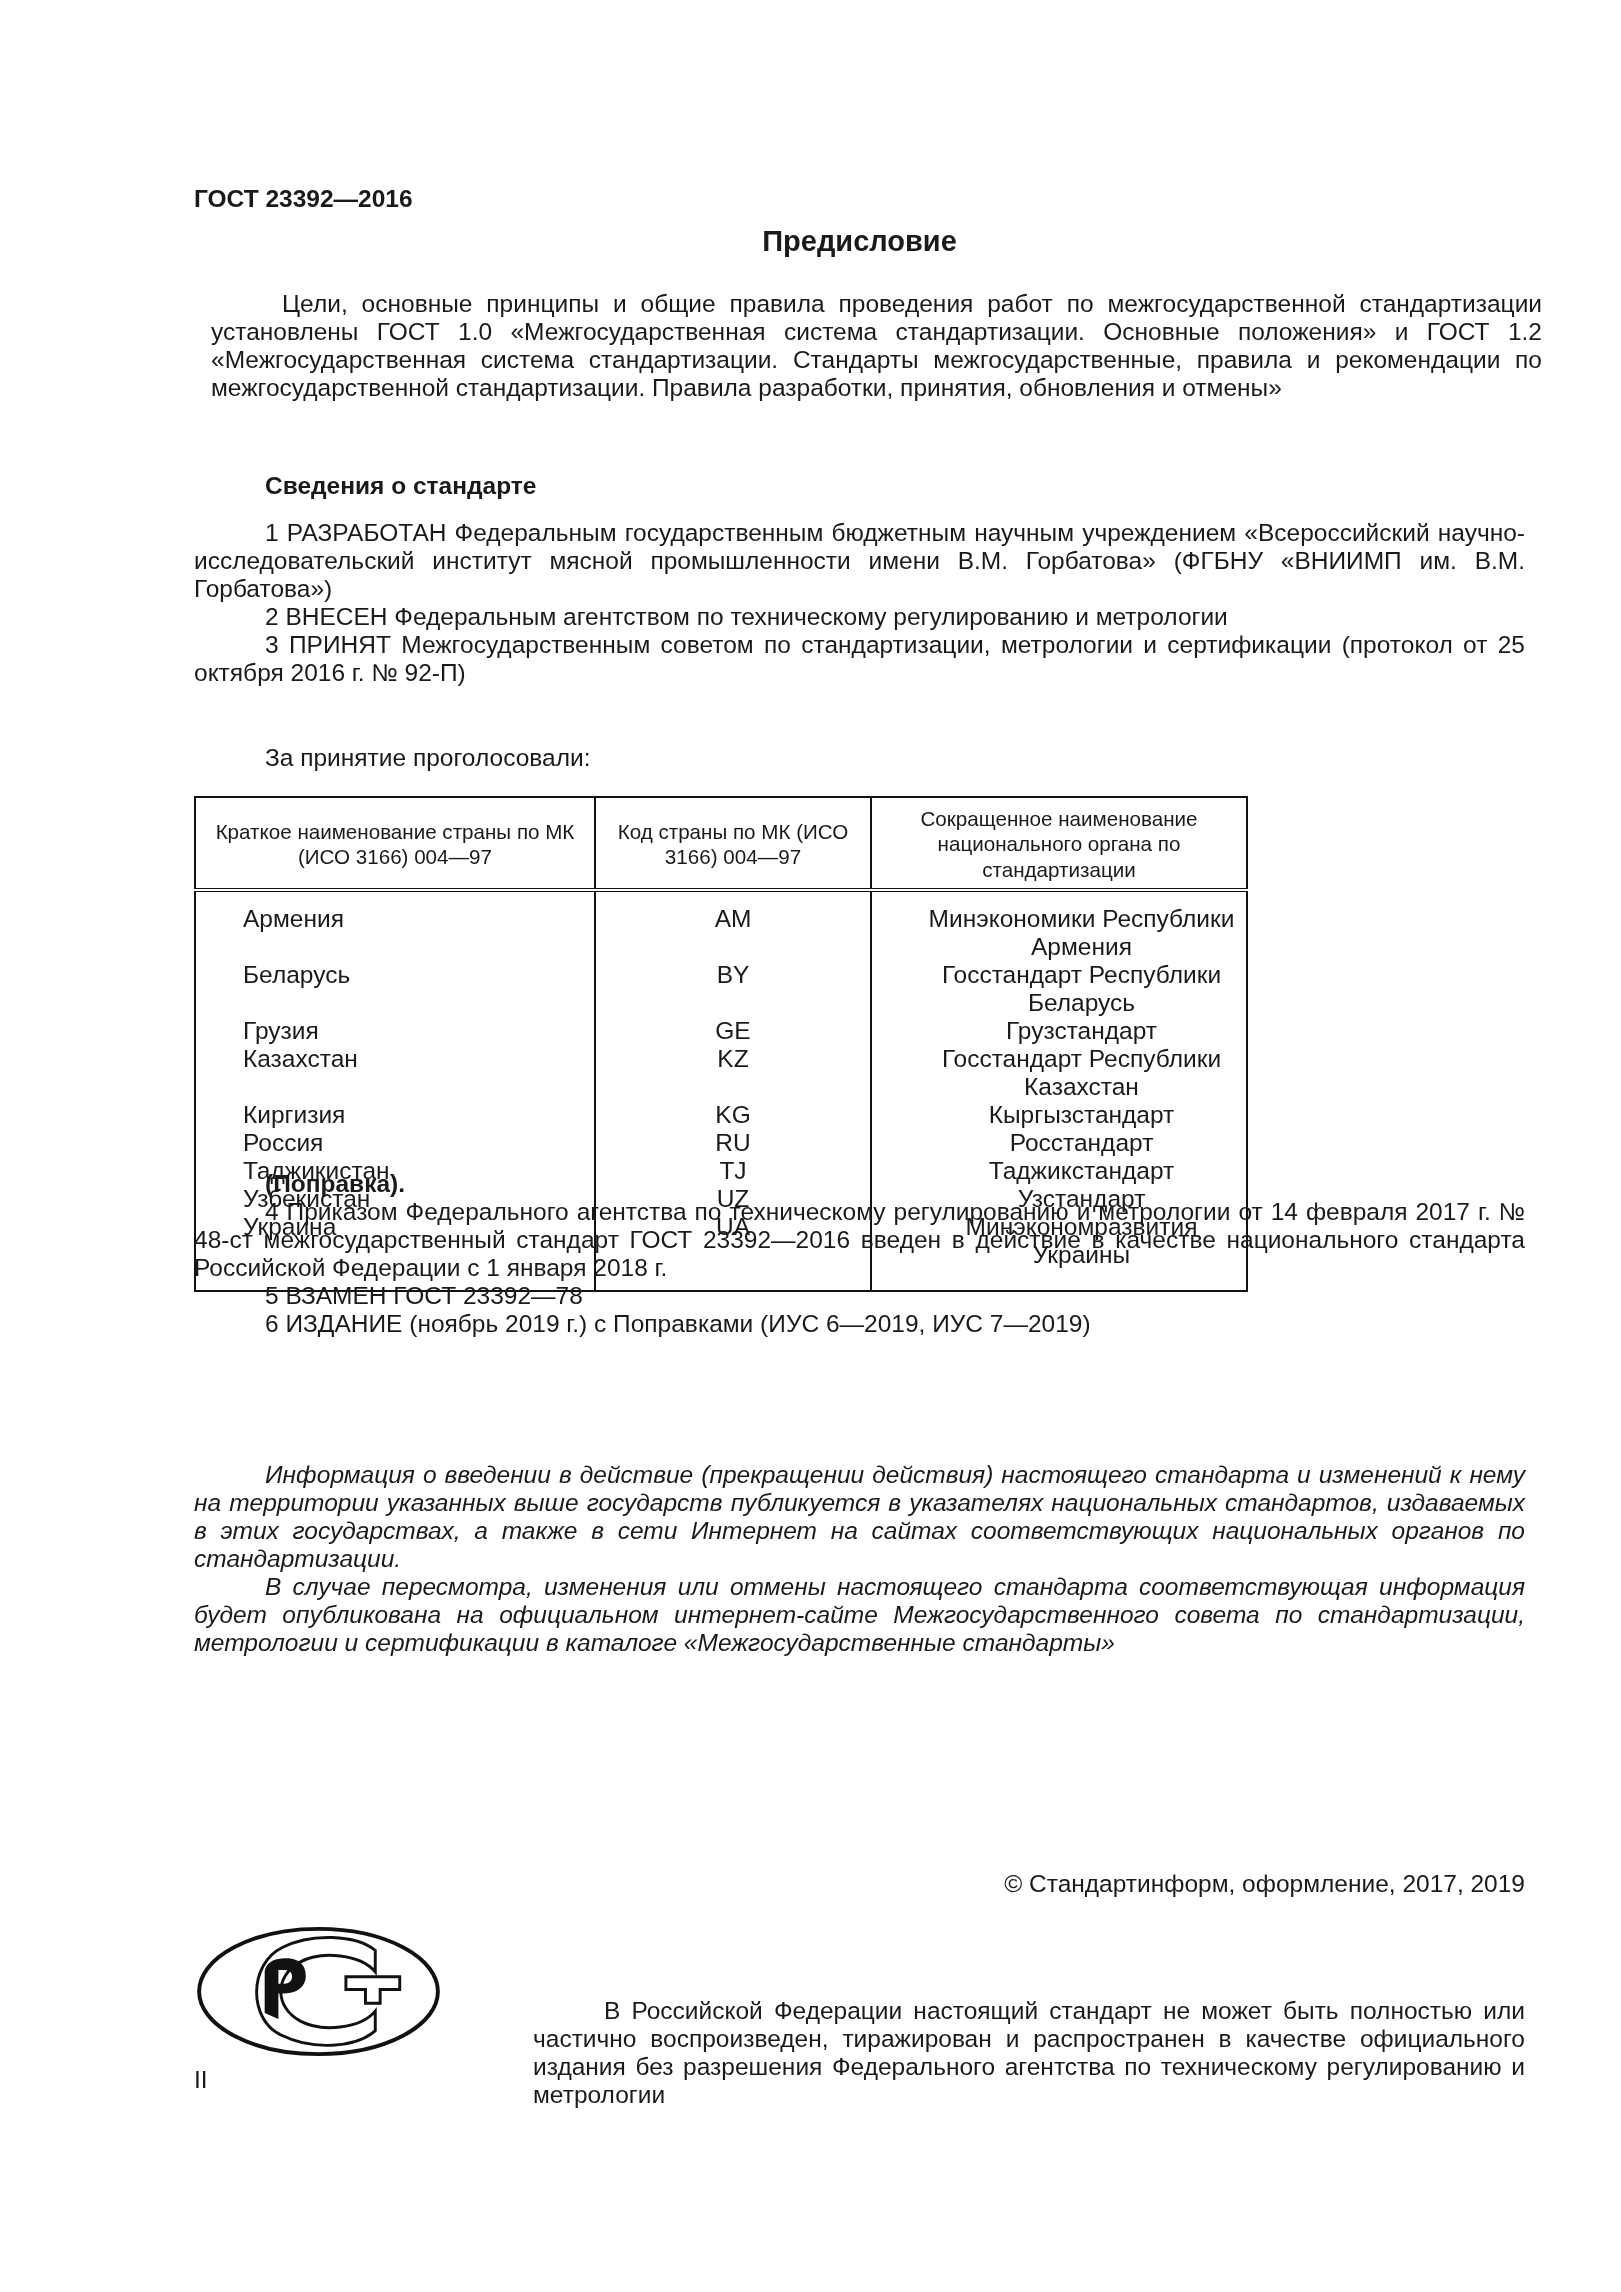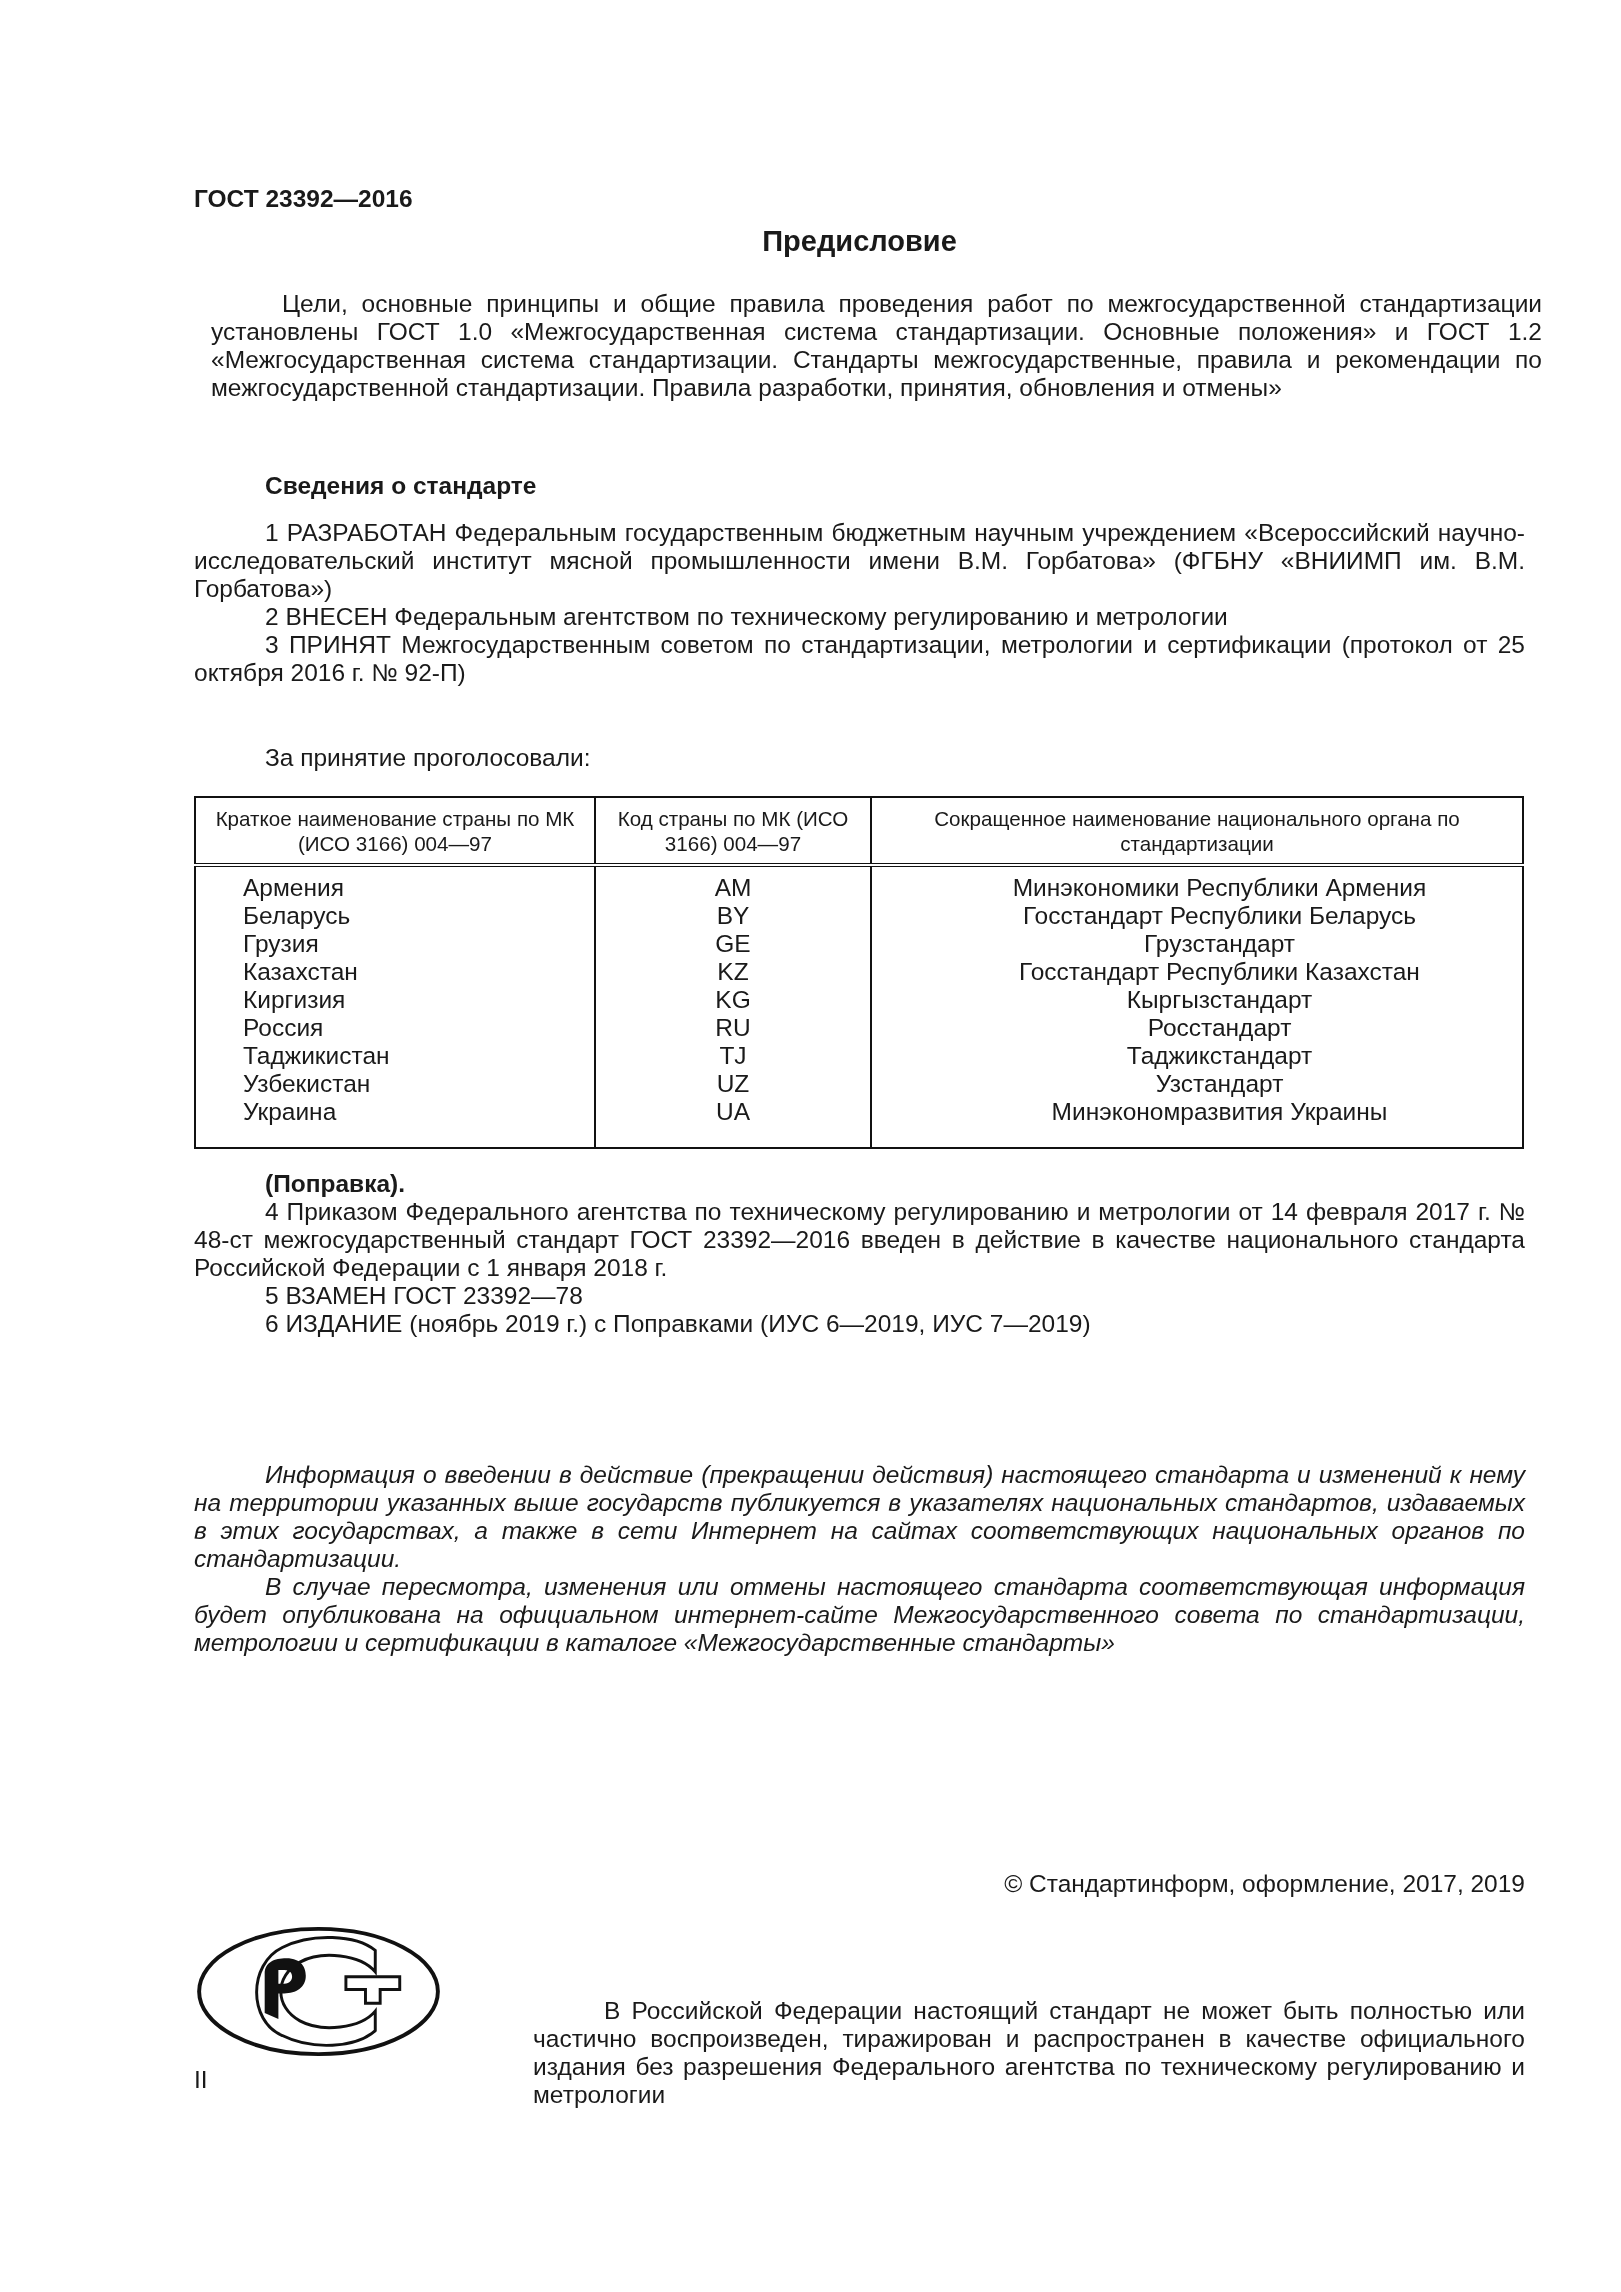--- a/index.html
+++ b/index.html
@@ -6,26 +6,26 @@
   body { width: 1621px; height: 2293px; position: relative; overflow: hidden;
          font-family: "Liberation Sans", sans-serif; color: #1a1a1a; }
   .page { position: absolute; left: 194px; top: 0; width: 1331px; }
   .header { position: absolute; top: 149px; left: 0; font-size: 24.5px; font-weight: bold; margin-top: 36px; }
   .title { position: absolute; top: 225px; left: 0; width: 1331px; text-align: center; font-size: 29px; font-weight: bold; }
   .p { font-size: 24.5px; line-height: 28px; text-align: justify; margin: 0; }
   .indent { text-indent: 71px; }
   .block { position: absolute; left: 0; width: 1331px; }
   .bold { font-weight: bold; }
   .italic { font-style: italic; }
-  table.vote { border-collapse: collapse; width: 1330px; font-size: 24.5px; }
+  table.vote { border-collapse: collapse; width: 1054px; font-size: 24.5px; }
   table.vote th { font-weight: normal; font-size: 20.6px; line-height: 25.5px; border-left: 2px solid #111; border-right: 2px solid #111;
                   padding: 7.8px 3.9px 5.9px; text-align: center; vertical-align: middle; }
   table.vote thead tr { border-top: 2.9px solid #111; border-bottom: 4.9px double #111; }
   table.vote td { border-left: 2px solid #111; border-right: 2px solid #111; padding: 0; line-height: 28px; vertical-align: top; }
-  table.vote tbody tr:first-child td { padding-top: 7px; }
+  table.vote tbody tr:first-child td { padding-top: 13px; }
   table.vote tbody tr:last-child td { padding-bottom: 21px; margin-top: 24px; }
   table.vote tbody { border-bottom: 2.9px solid #111; }
   .c1 { padding-left: 47px !important; text-align: left; }
   .c2 { text-align: center; }
   .c3 { padding-left: 45px !important; text-align: center; }
   .right { text-align: right; }
   .logo { position: absolute; left: 0; top: 1923px; width: 250px; height: 137px; }
   .pagenum { position: absolute; left: 0; top: 2066px; font-size: 24.5px; }
 </style>
 </head>

